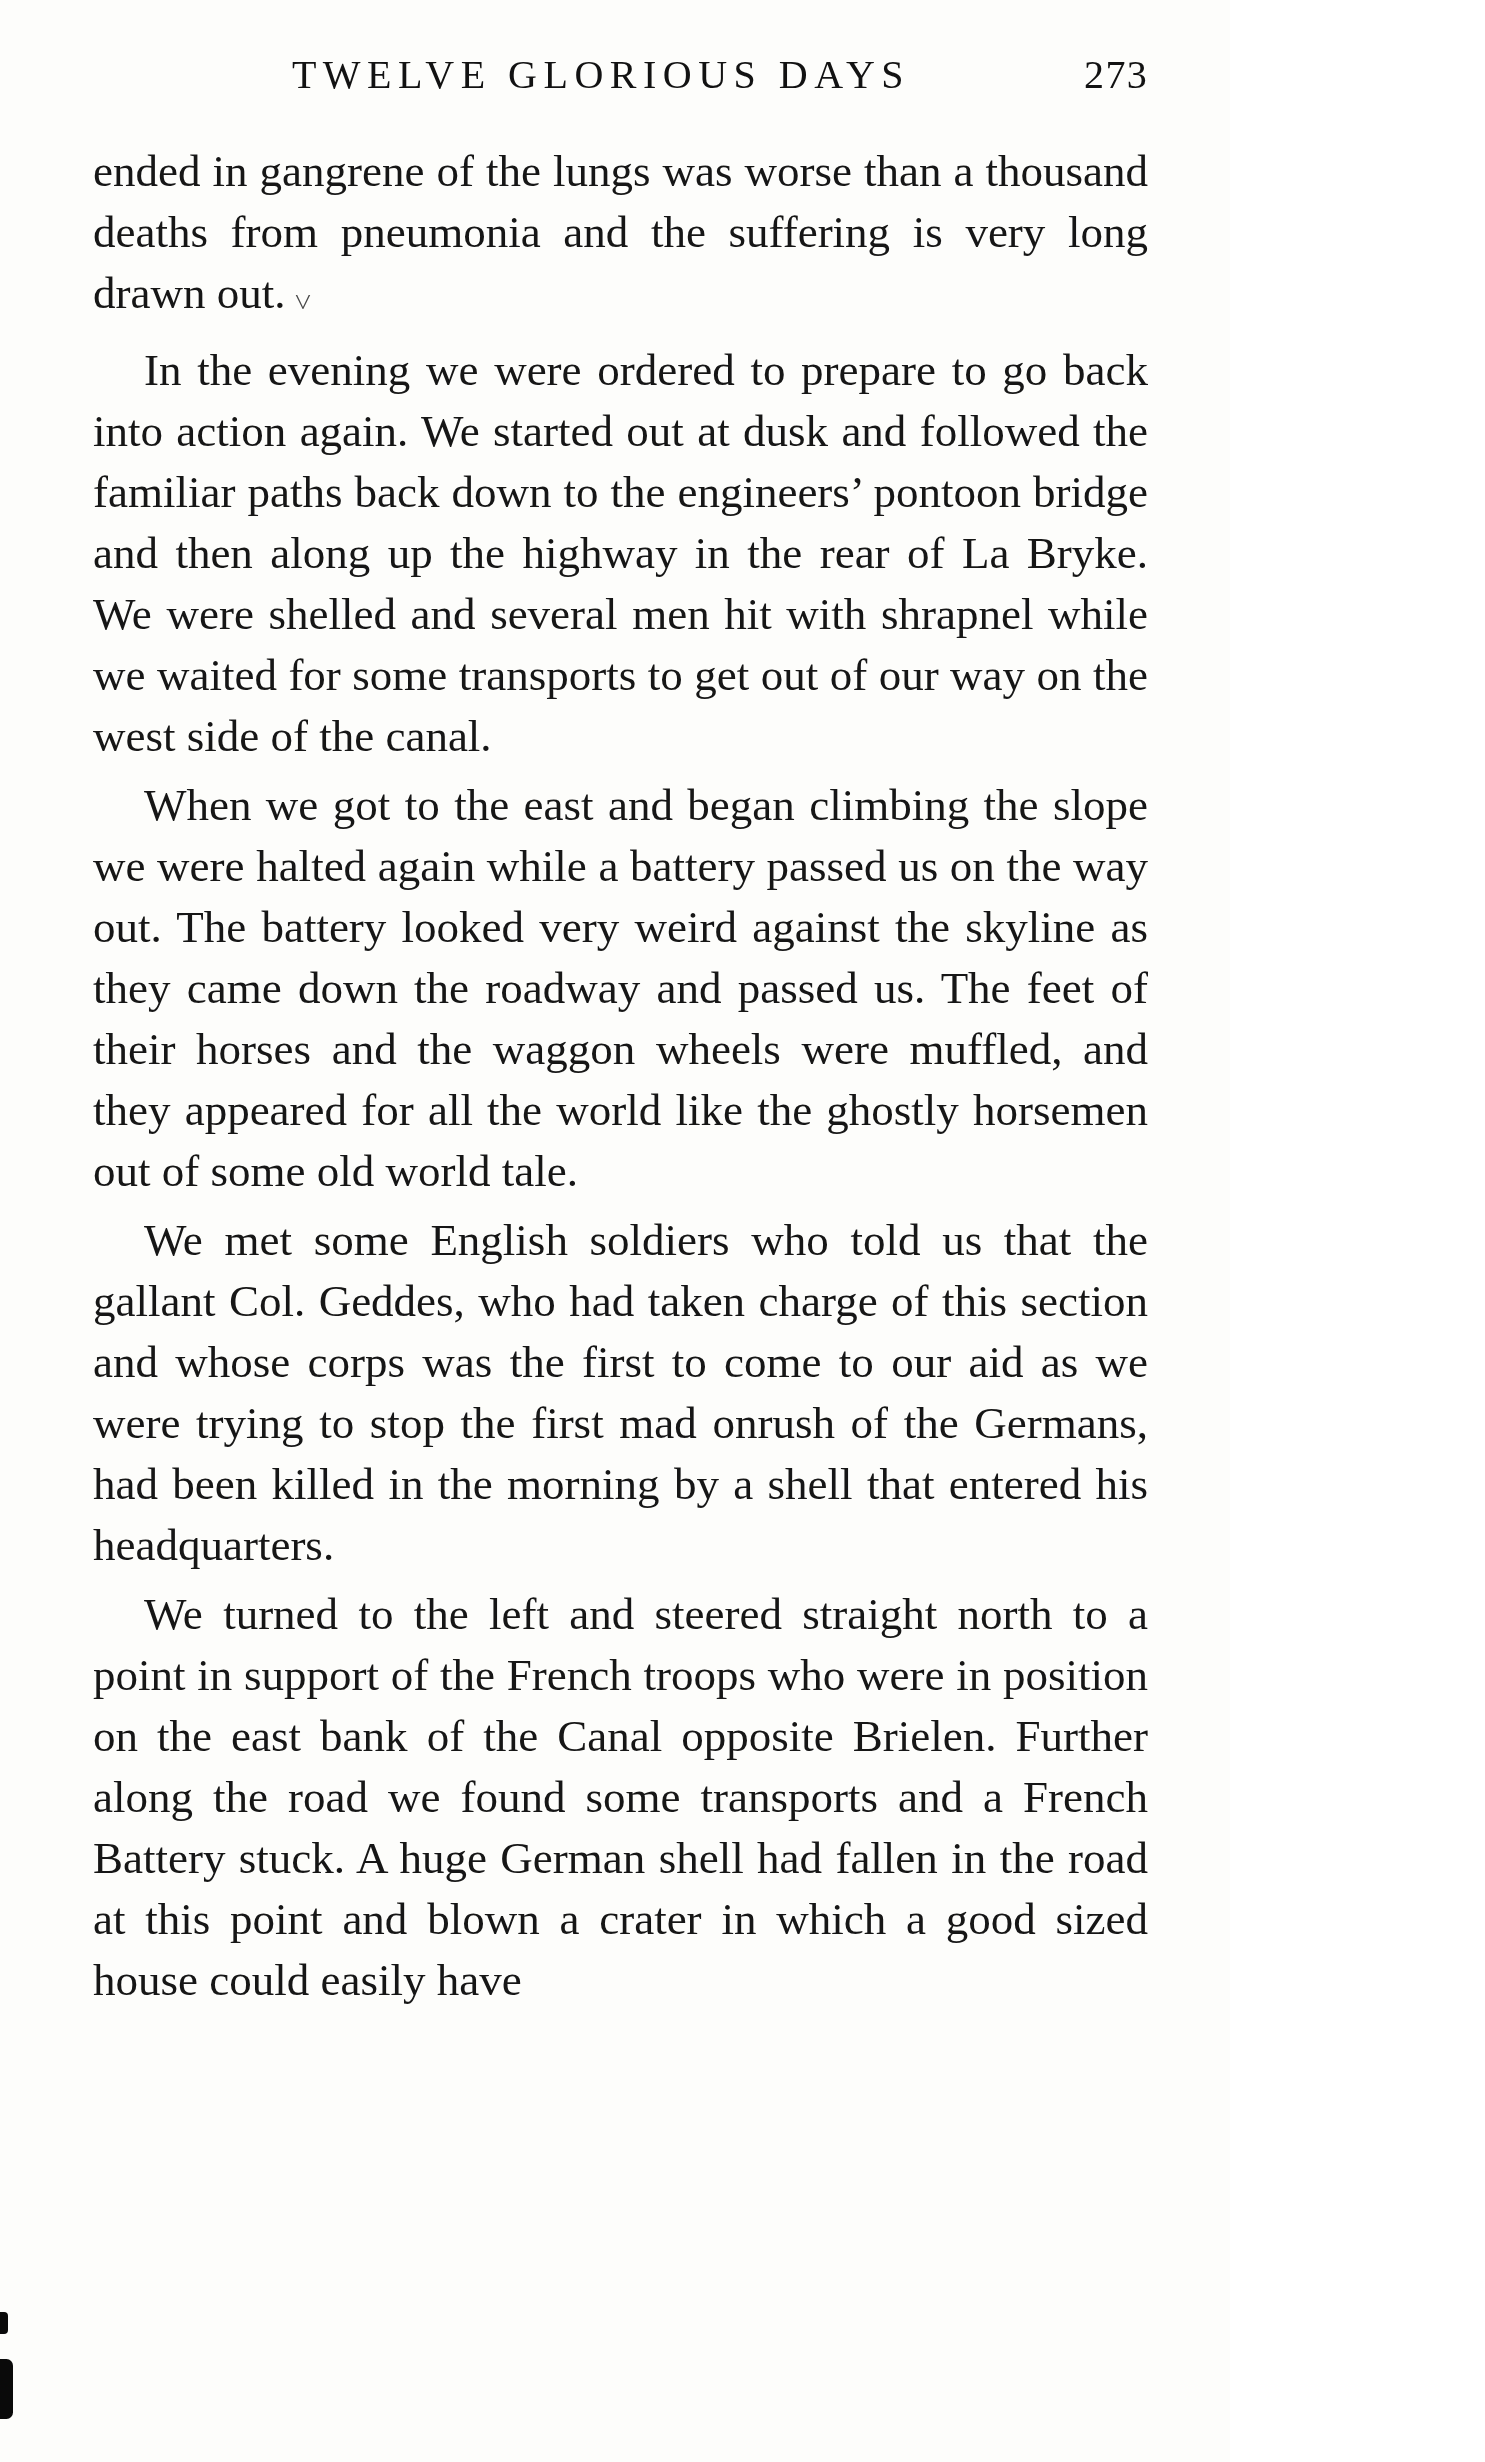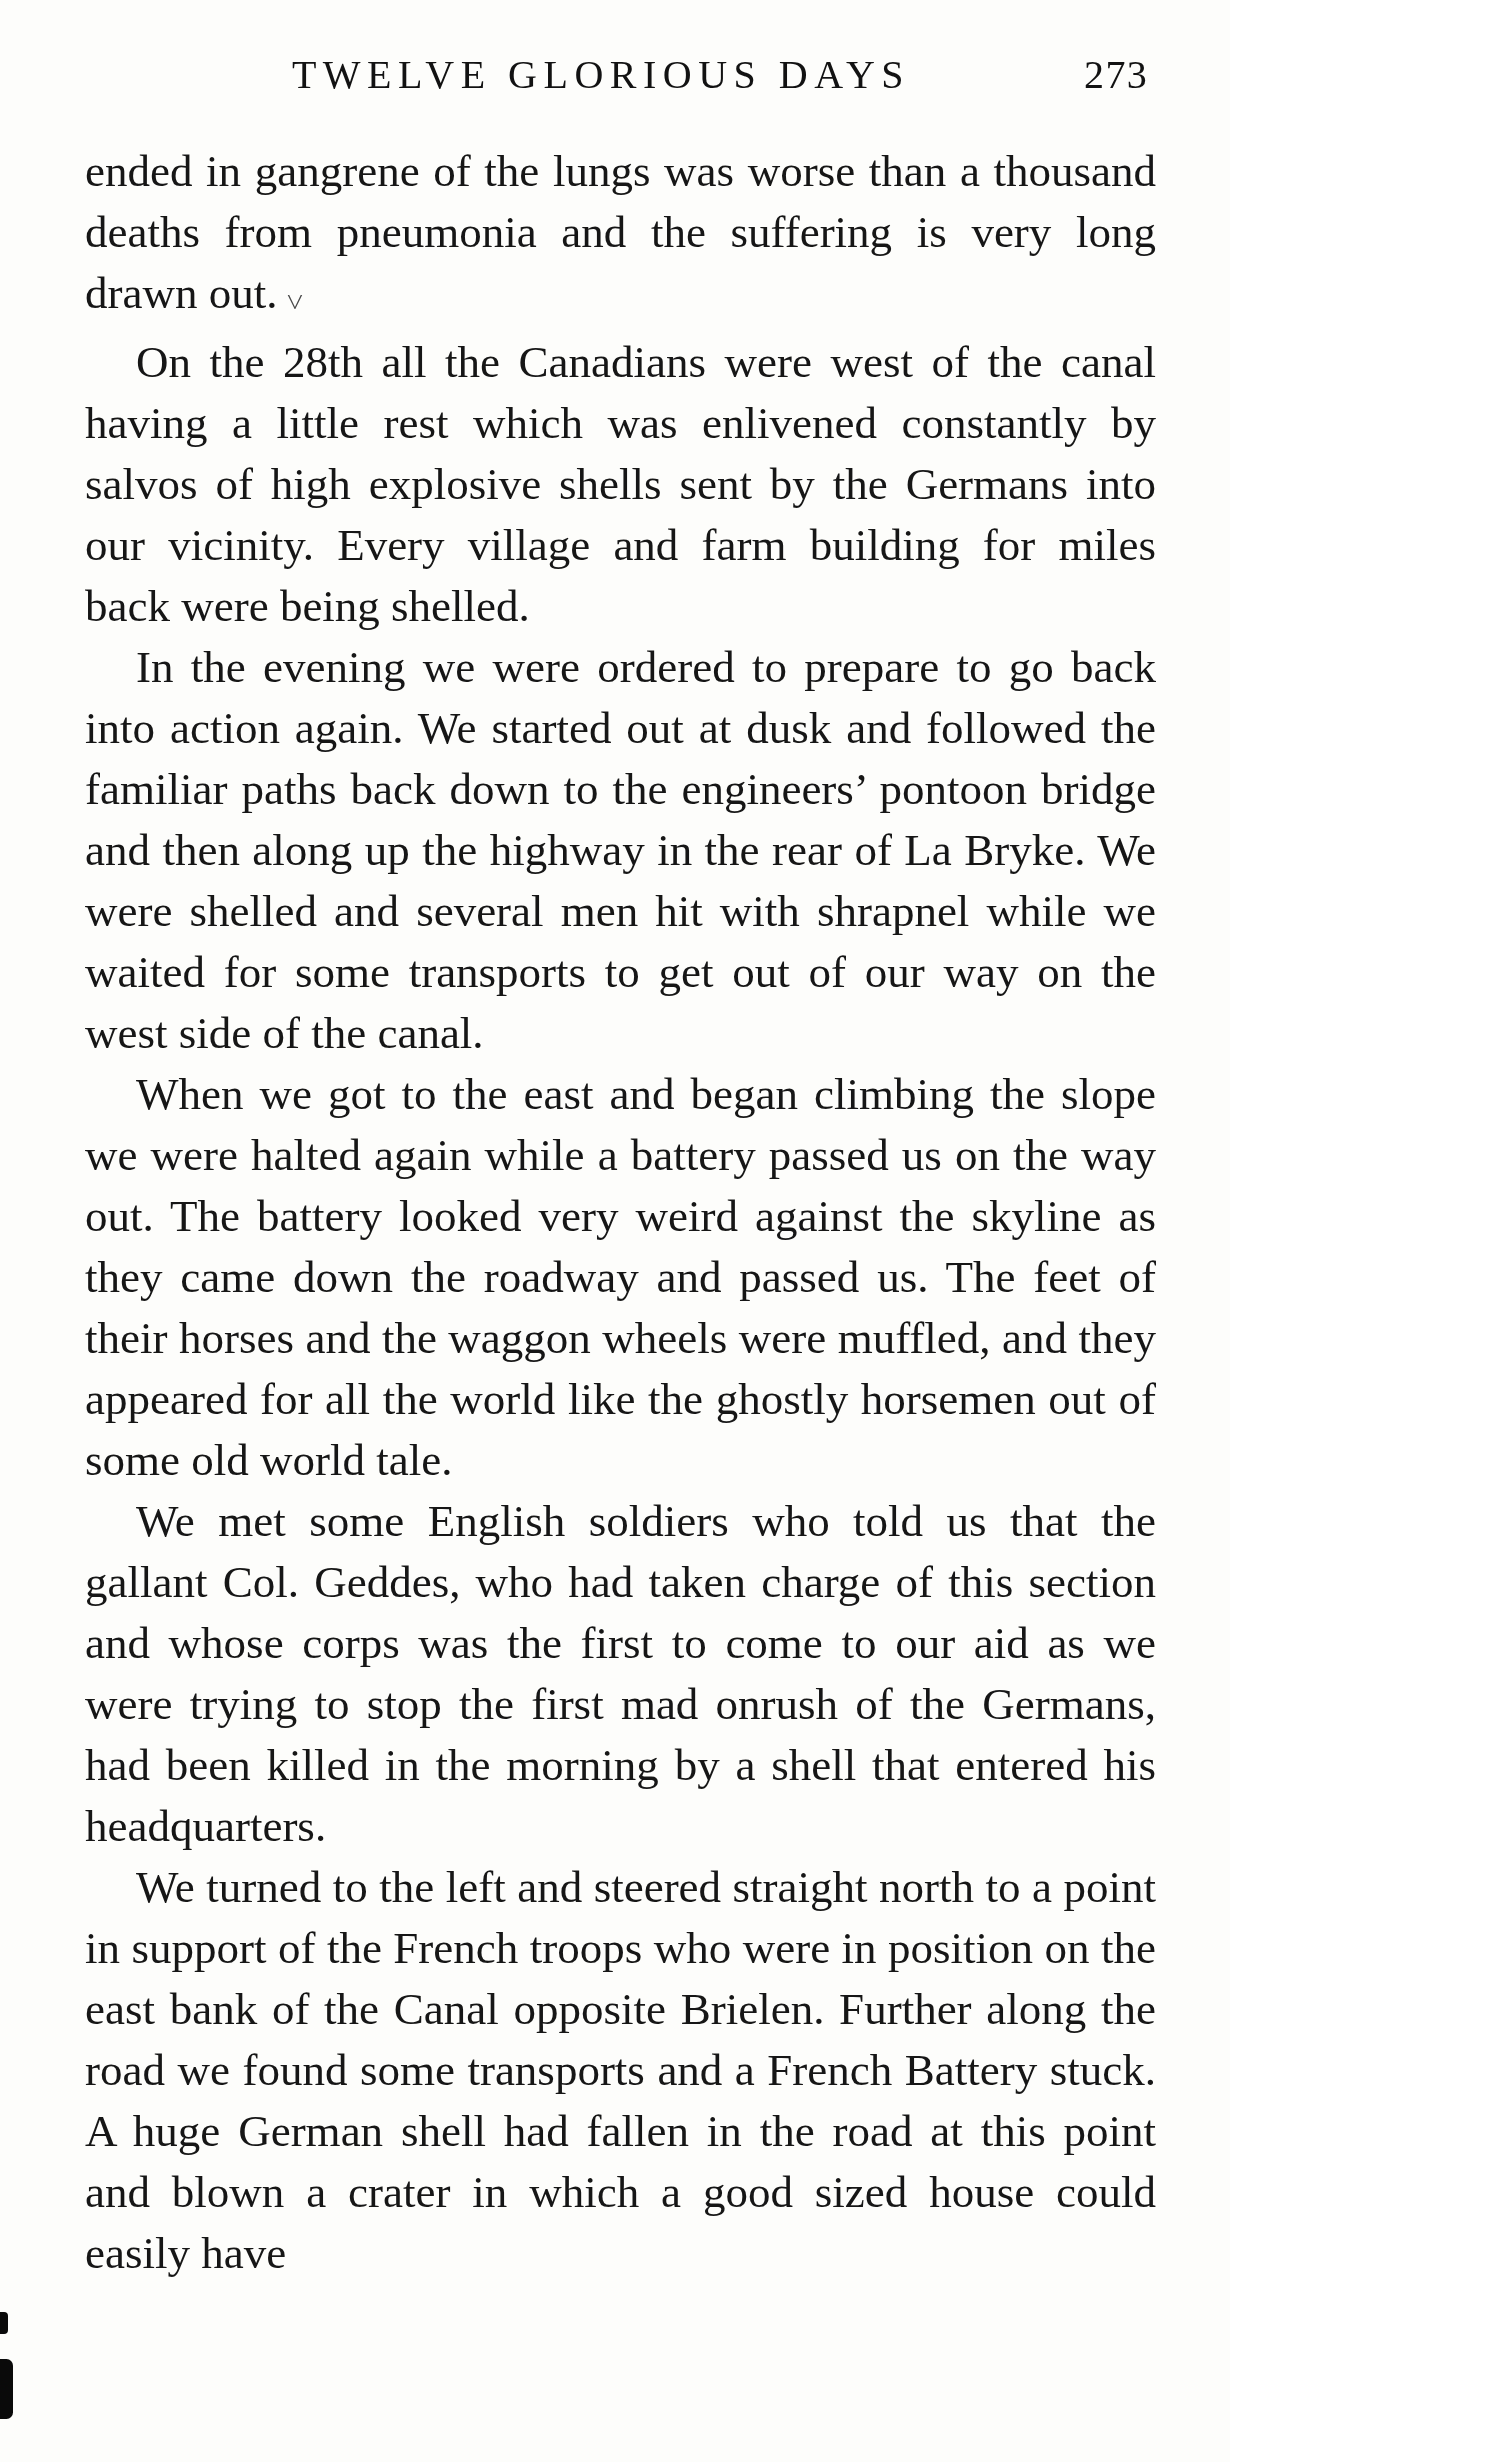--- a/index.html
+++ b/index.html
@@ -39,21 +39,21 @@
   }
   .page-number {
     position: absolute;
     right: 8px;
     top: 0;
     font-size: 40px;
     letter-spacing: 1.3px;
     color: #121212;
   }
   .body-text p {
-    margin: 0;
+    margin: 8px;
     font-size: 45px;
     line-height: 61px;
     text-align: justify;
     text-justify: inter-word;
     color: #161616;
   }
   .body-text p.indent {
     text-indent: 51px;
   }
   .pen-mark {
@@ -92,21 +92,20 @@
       <span class="page-number">273</span>
     </div>
 
     <div class="body-text">
 
       <p>
         <span>ended in gangrene of the lungs was worse than a thousand deaths from pneumonia and the suffering is very long drawn out.</span><span class="pen-mark">˅</span>
       </p>
 
 
-      <p class="indent">On the 28th all the Canadians were west of the canal having a little rest which was enlivened constantly by salvos of high explosive shells sent by the Germans into our vicinity. Every village and farm building for miles back were being shelled.</p>
 
       <p class="indent">In the evening we were ordered to prepare to go back into action again. We started out at dusk and followed the familiar paths back down to the engineers’ pontoon bridge and then along up the highway in the rear of La Bryke. We were shelled and several men hit with shrapnel while we waited for some transports to get out of our way on the west side of the canal.</p>
 
       <p class="indent">When we got to the east and began climbing the slope we were halted again while a battery passed us on the way out. The battery looked very weird against the skyline as they came down the roadway and passed us. The feet of their horses and the waggon wheels were muffled, and they appeared for all the world like the ghostly horsemen out of some old world tale.</p>
 
       <p class="indent">We met some English soldiers who told us that the gallant Col. Geddes, who had taken charge of this section and whose corps was the first to come to our aid as we were trying to stop the first mad onrush of the Germans, had been killed in the morning by a shell that entered his headquarters.</p>
 
       <p class="indent">We turned to the left and steered straight north to a point in support of the French troops who were in position on the east bank of the Canal opposite Brielen. Further along the road we found some transports and a French Battery stuck. A huge German shell had fallen in the road at this point and blown a crater in which a good sized house could easily have</p>
 
     </div>

